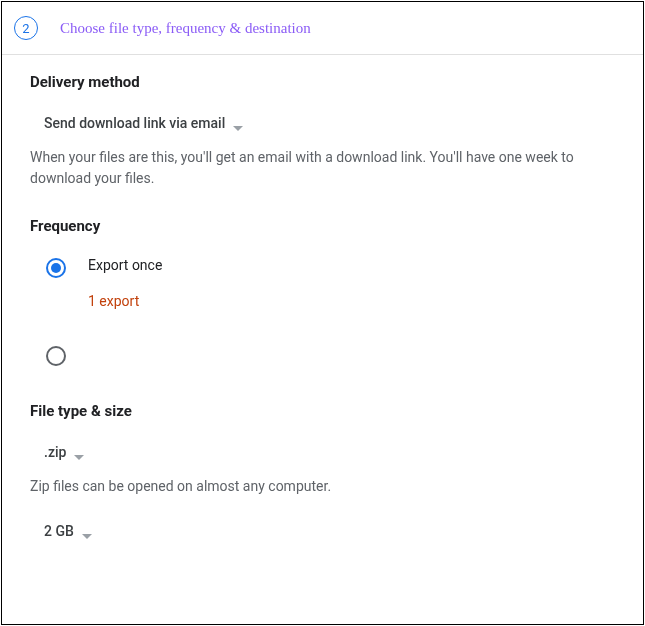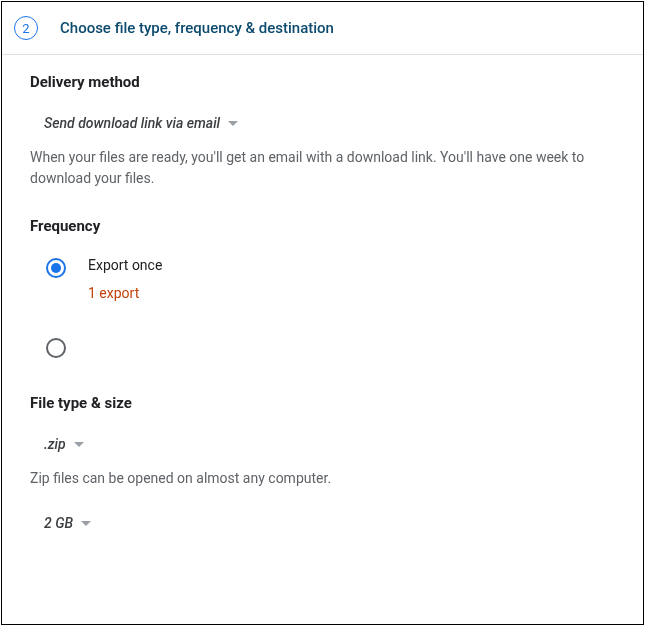--- a/index.html
+++ b/index.html
@@ -37,37 +37,37 @@
       justify-content: center;
       color: #1a73e8;
       font-size: 13px;
       font-weight: 400;
       margin-right: 22px;
       flex-shrink: 0;
     }
     .header-title {
       font-size: 15px;
       font-weight: 500;
-      color: #0c4a6e;
+      color: #8b5cf6;
+      font-family: Liberation Serif, serif;
     }
     .content {
       padding: 18px 28px 0 28px;
     }
     .section-title {
       font-size: 15px;
       font-weight: 700;
       color: #202124;
       margin-bottom: 22px;
     }
     .dropdown {
       display: inline-flex;
-      align-items: center;
+      align-items: flex-end;
       cursor: pointer;
       padding: 2px 0;
-      font-style: italic;
     }
     .dropdown-label {
       font-size: 14px;
       font-weight: 500;
       color: #3c4043;
       margin-right: 8px;
     }
     .help-text {
       font-size: 14px;
       color: #5f6368;
@@ -108,20 +108,21 @@
       background: #1a73e8;
       border-radius: 50%;
       position: absolute;
       top: 50%;
       left: 50%;
       transform: translate(-50%, -50%);
     }
     .radio-text {
       display: flex;
       flex-direction: column;
+      gap: 8px;
     }
     .radio-label {
       font-size: 14px;
       color: #202124;
       margin-bottom: 12px;
     }
     .radio-sublabel {
       font-size: 14px;
       color: #c2410c;
     }
@@ -157,21 +158,21 @@
   <div class="content">
 
     <div class="section">
       <div class="section-title">Delivery method</div>
       <div class="indent-dropdown">
         <div class="dropdown">
           <span class="dropdown-label">Send download link via email</span>
           <span class="caret-down"></span>
         </div>
       </div>
-      <div class="help-text">When your files are ready, you'll get an email with a download link. You'll have one week to download your files.</div>
+      <div class="help-text">When your files are this, you'll get an email with a download link. You'll have one week to download your files.</div>
     </div>
 
     <div class="section">
       <div class="section-title">Frequency</div>
       <div class="radio-group">
 
         <div class="radio-option">
           <div class="radio-outer selected">
             <div class="radio-inner"></div>
           </div>

